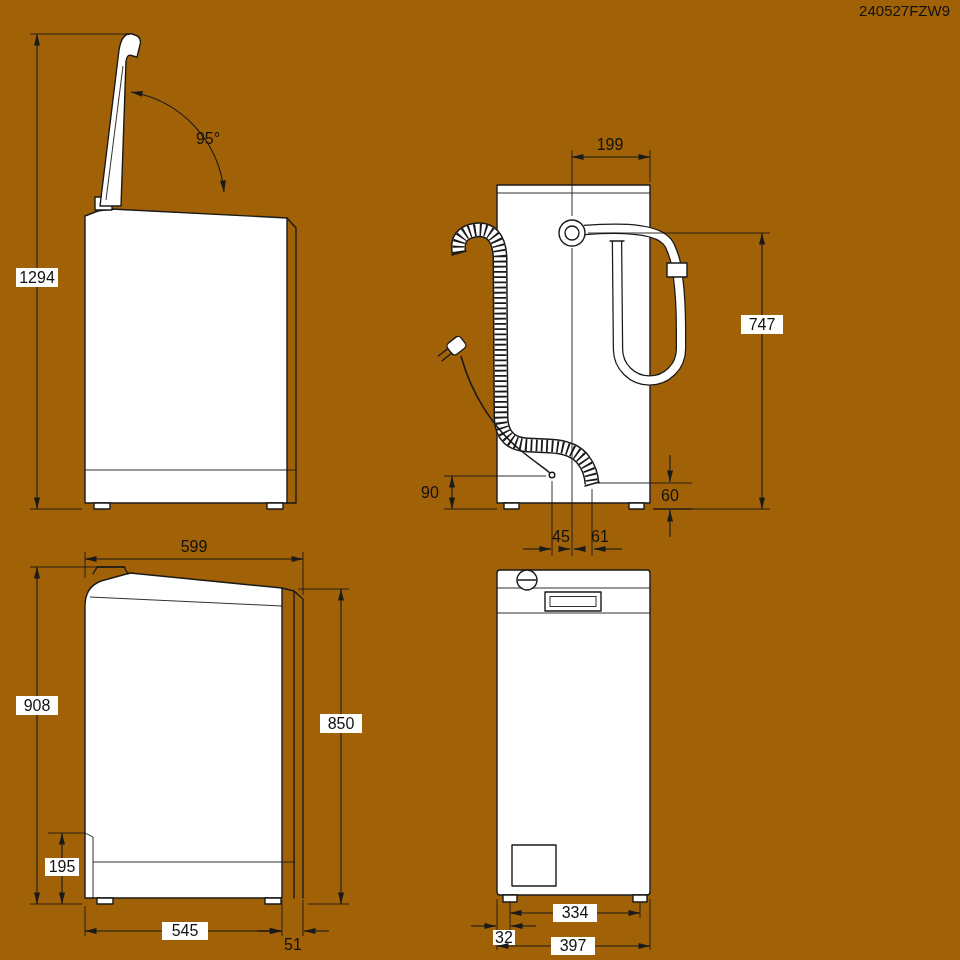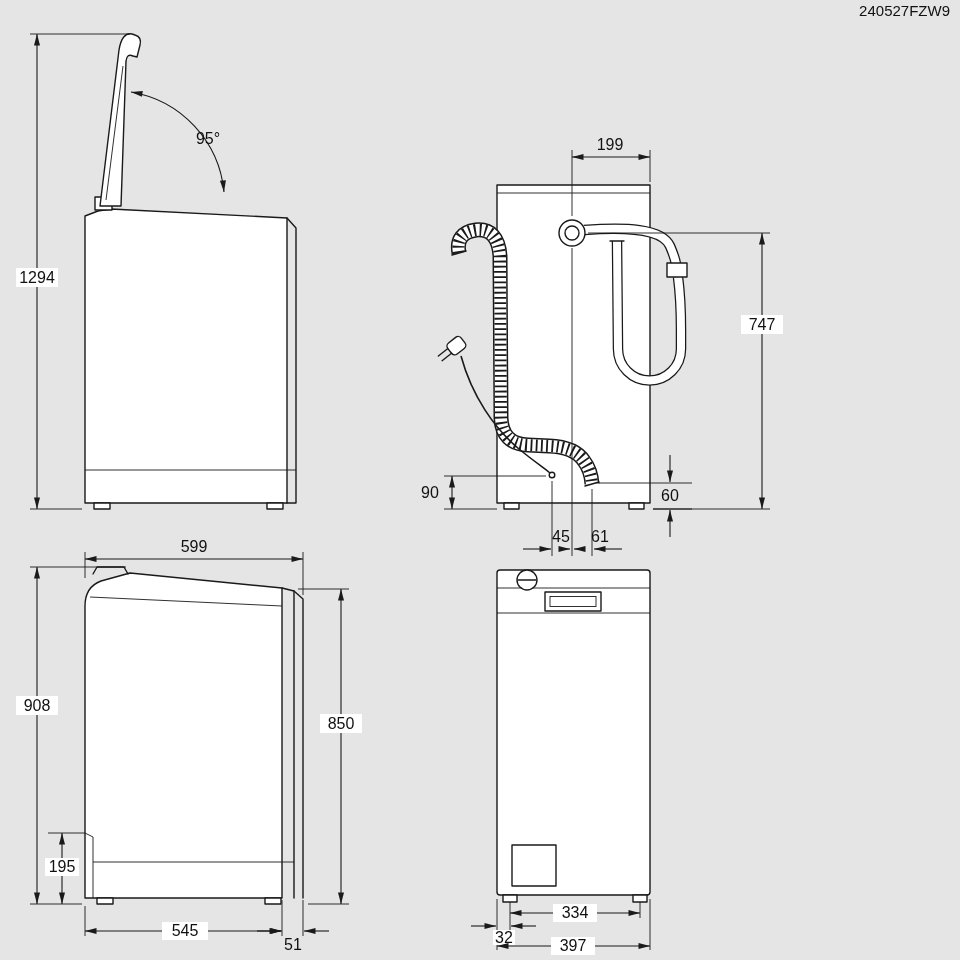--- a/index.html
+++ b/index.html
@@ -3,21 +3,21 @@
 <meta charset="utf-8">
 <style>
   html, body {
     margin: 0;
     padding: 0;
     width: 960px;
     height: 960px;
     background: #ffffff;
     font-family: "Liberation Sans", "DejaVu Sans", sans-serif;
   }
-  .canvas { position: relative; width: 960px; height: 960px; background:#e5e5e5; }
+  .canvas { position: relative; width: 960px; height: 960px; background:#a16207; }
   svg { display:block; }
 
   .ol   { fill:none; stroke:#1a1a1a; stroke-width:1.4; stroke-linejoin:round; stroke-linecap:round; }
   .f    { fill:#ffffff; }
   .thin { fill:none; stroke:#1a1a1a; stroke-width:0.9; }
   .ext  { fill:none; stroke:#1a1a1a; stroke-width:0.9; }
   .dim  { fill:none; stroke:#1a1a1a; stroke-width:1.1; }
   .dimA { marker-start:url(#mS); marker-end:url(#mE); }
   .dimE { marker-end:url(#mE); }
   .bg   { fill:#ffffff; stroke:none; }

